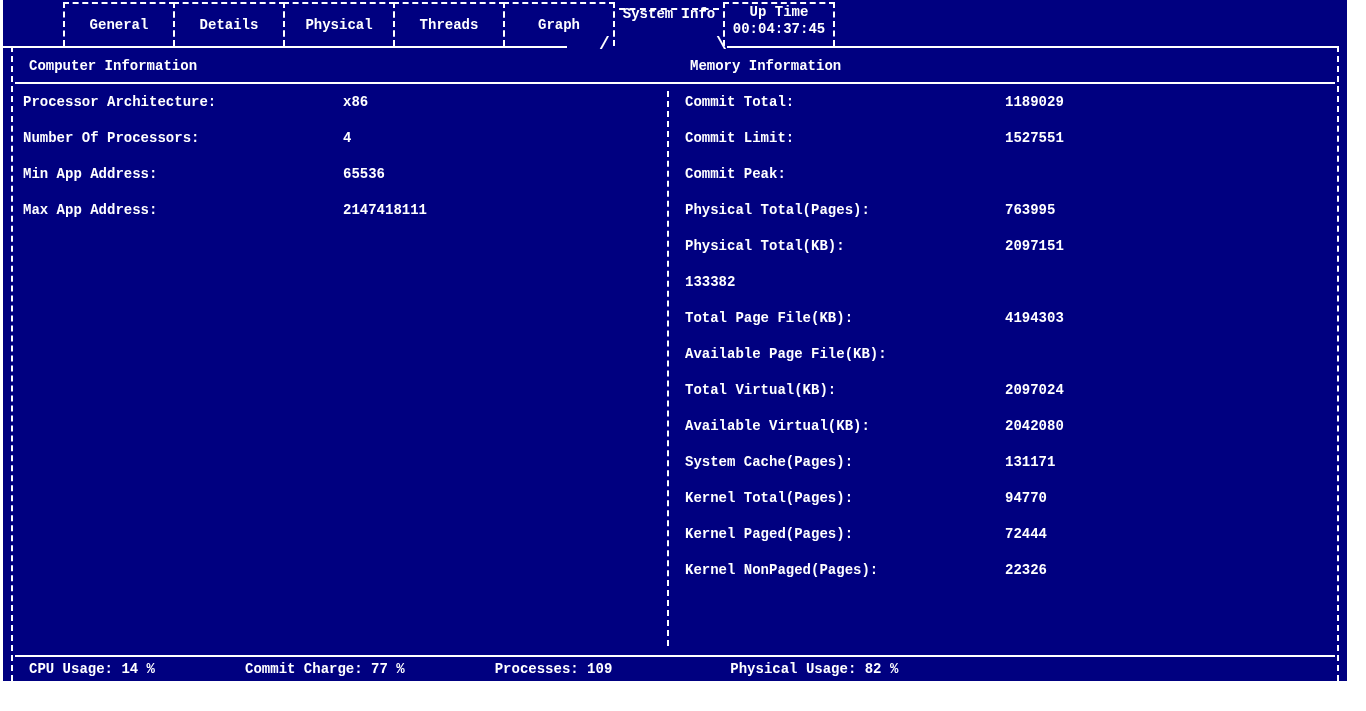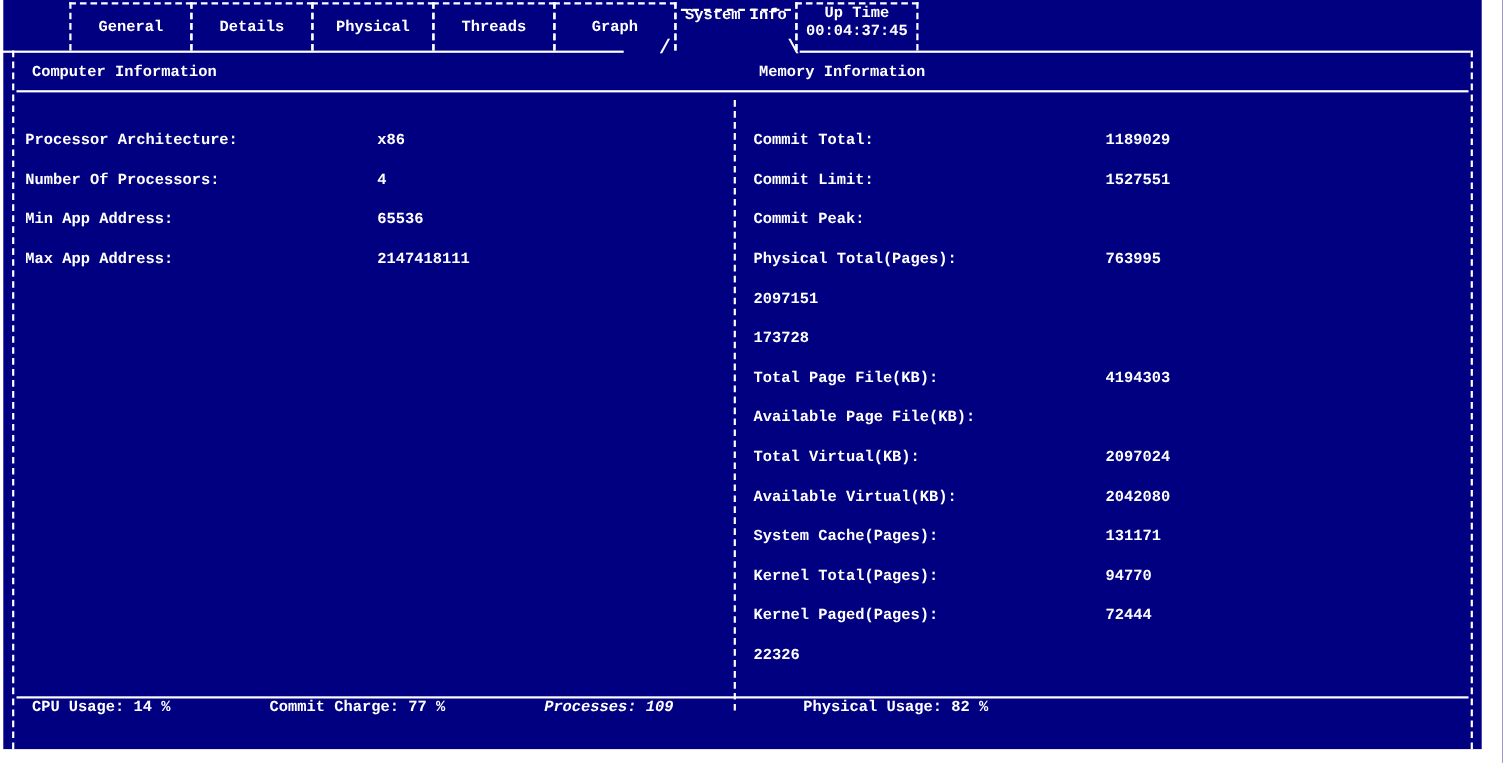--- a/index.html
+++ b/index.html
@@ -120,29 +120,30 @@
     width: 320px;
   }
   .row .value {
     flex: 1;
   }
   .statusbar {
     position: absolute;
     bottom: 0;
     left: 2px;
     right: 2px;
-    height: 48px;
+    height: 26px;
     border-top: 2px solid #fff;
     display: flex;
+    align-items: center;
     padding-left: 14px;
   }
   .stat {
     margin-right: 90px;
   }
-  .stat:nth-child(3){ margin-right: 118px; font-style: italic;}
+  .stat:nth-child(3){ margin-right: 118px;}
   .tab-slash {
     position: absolute;
     font-size: 18px;
   }
 </style>
 </head>
 <body>
 
 <div class="app">
 
@@ -179,21 +180,21 @@
     <div class="hrline" style="top:0;left:714px;right:0;"></div>
 
     <div class="section-headers">
       <div class="section-left">Computer Information</div>
       <div class="section-right">Memory Information</div>
     </div>
     <div class="hrline" style="top:36px;"></div>
 
     <div class="vline"></div>
 
-    <div class="content" style="position:absolute;top:54px;left:0;right:0;">
+    <div class="content" style="position:absolute;top:28px;left:0;right:0;">
       <div class="col left">
         <div class="row">
             <span class="label">Processor Architecture:</span>
             <span class="value">x86</span>
           </div>
         <div class="row">
             <span class="label">Number Of Processors:</span>
             <span class="value">4</span>
           </div>
         <div class="row">
@@ -215,24 +216,25 @@
             <span class="value">1527551</span>
           </div>
         <div class="row">
             <span class="label">Commit Peak:</span>
           </div>
         <div class="row">
             <span class="label">Physical Total(Pages):</span>
             <span class="value">763995</span>
           </div>
         <div class="row">
+            <span class="label">Physical Total(KB):</span>
             <span class="value">2097151</span>
           </div>
         <div class="row">
-            <span class="value">173728</span>
+            <span class="value">133382</span>
           </div>
         <div class="row">
             <span class="label">Total Page File(KB):</span>
             <span class="value">4194303</span>
           </div>
         <div class="row">
             <span class="label">Available Page File(KB):</span>
           </div>
         <div class="row">
             <span class="label">Total Virtual(KB):</span>
@@ -248,20 +250,21 @@
           </div>
         <div class="row">
             <span class="label">Kernel Total(Pages):</span>
             <span class="value">94770</span>
           </div>
         <div class="row">
             <span class="label">Kernel Paged(Pages):</span>
             <span class="value">72444</span>
           </div>
         <div class="row">
+            <span class="label">Kernel NonPaged(Pages):</span>
             <span class="value">22326</span>
           </div>
       </div>
     </div>
 
     <div class="statusbar">
       <span class="stat">CPU Usage: 14 %</span>
       <span class="stat">Commit Charge: 77 %</span>
       <span class="stat">Processes: 109</span>
       <span class="stat">Physical Usage: 82 %</span>

